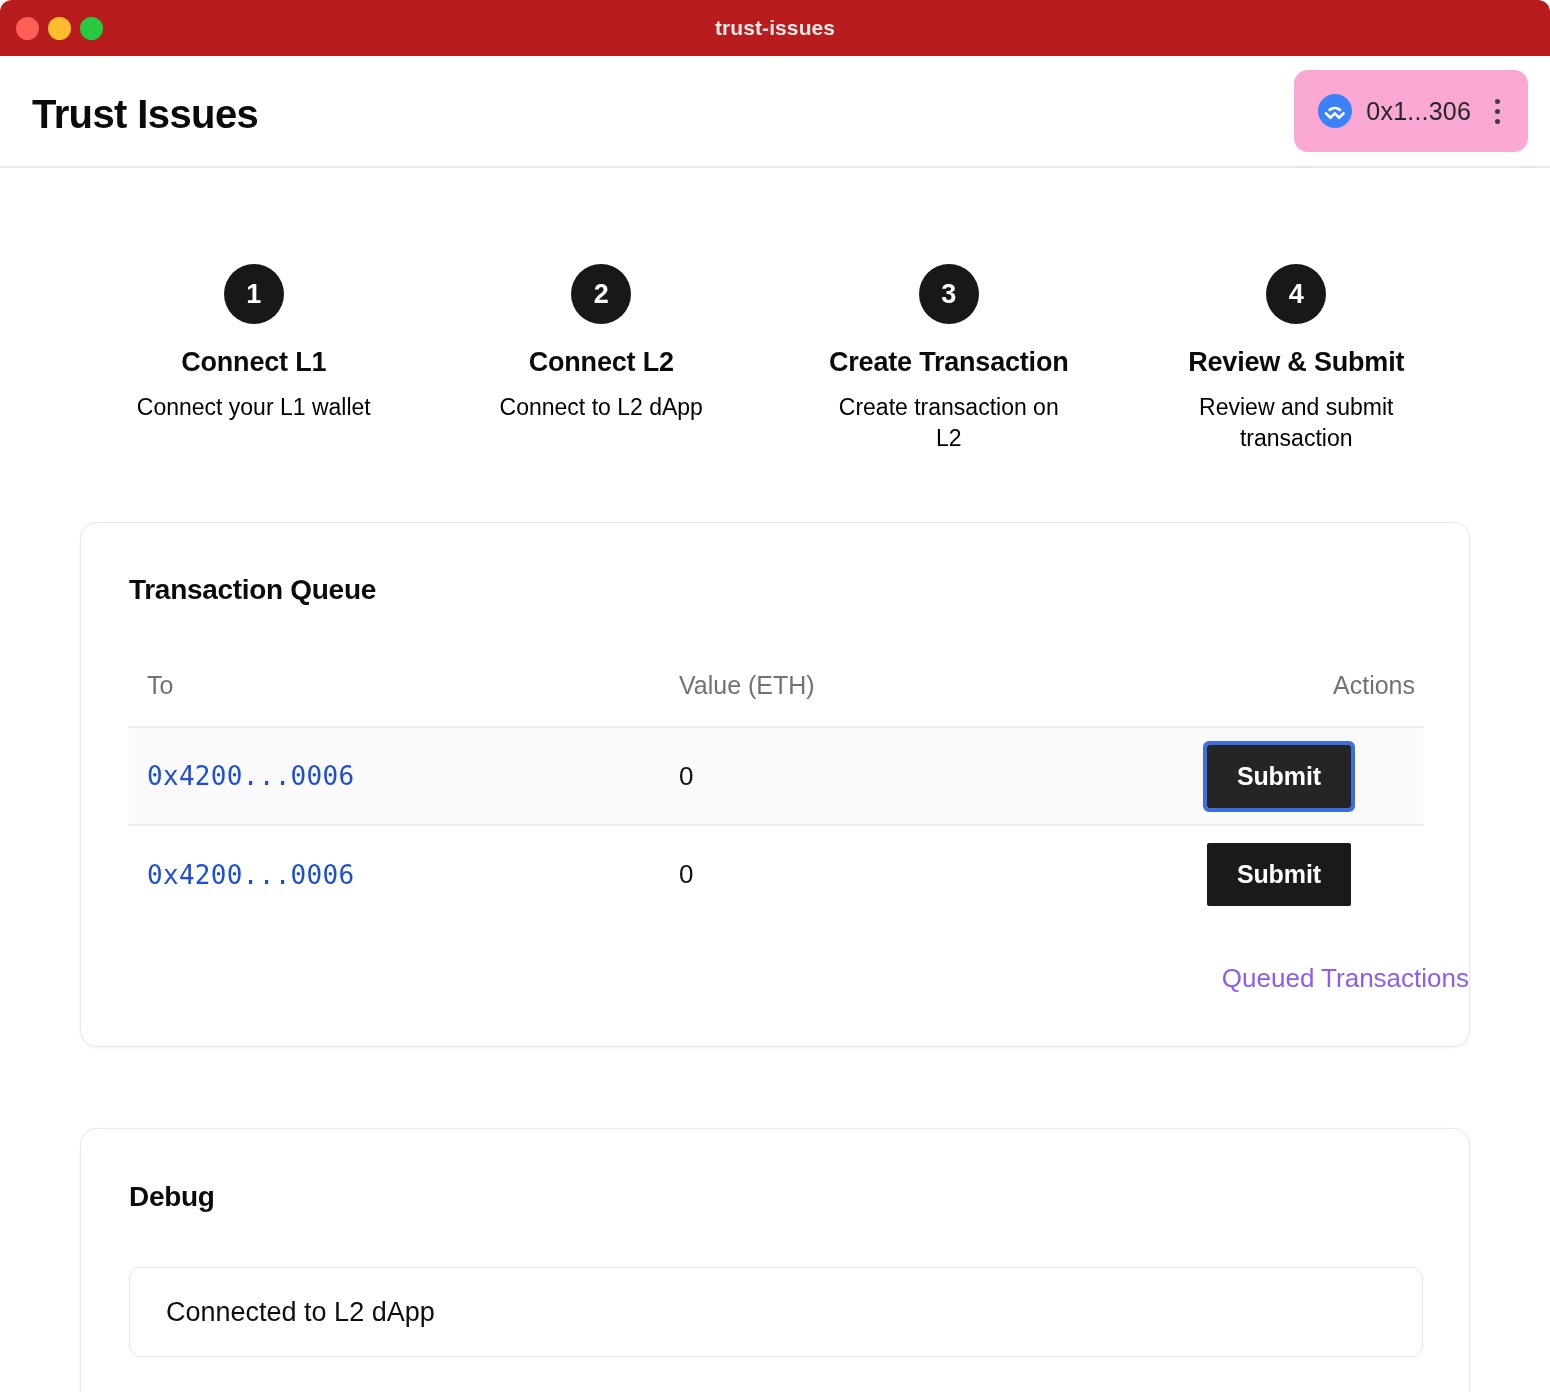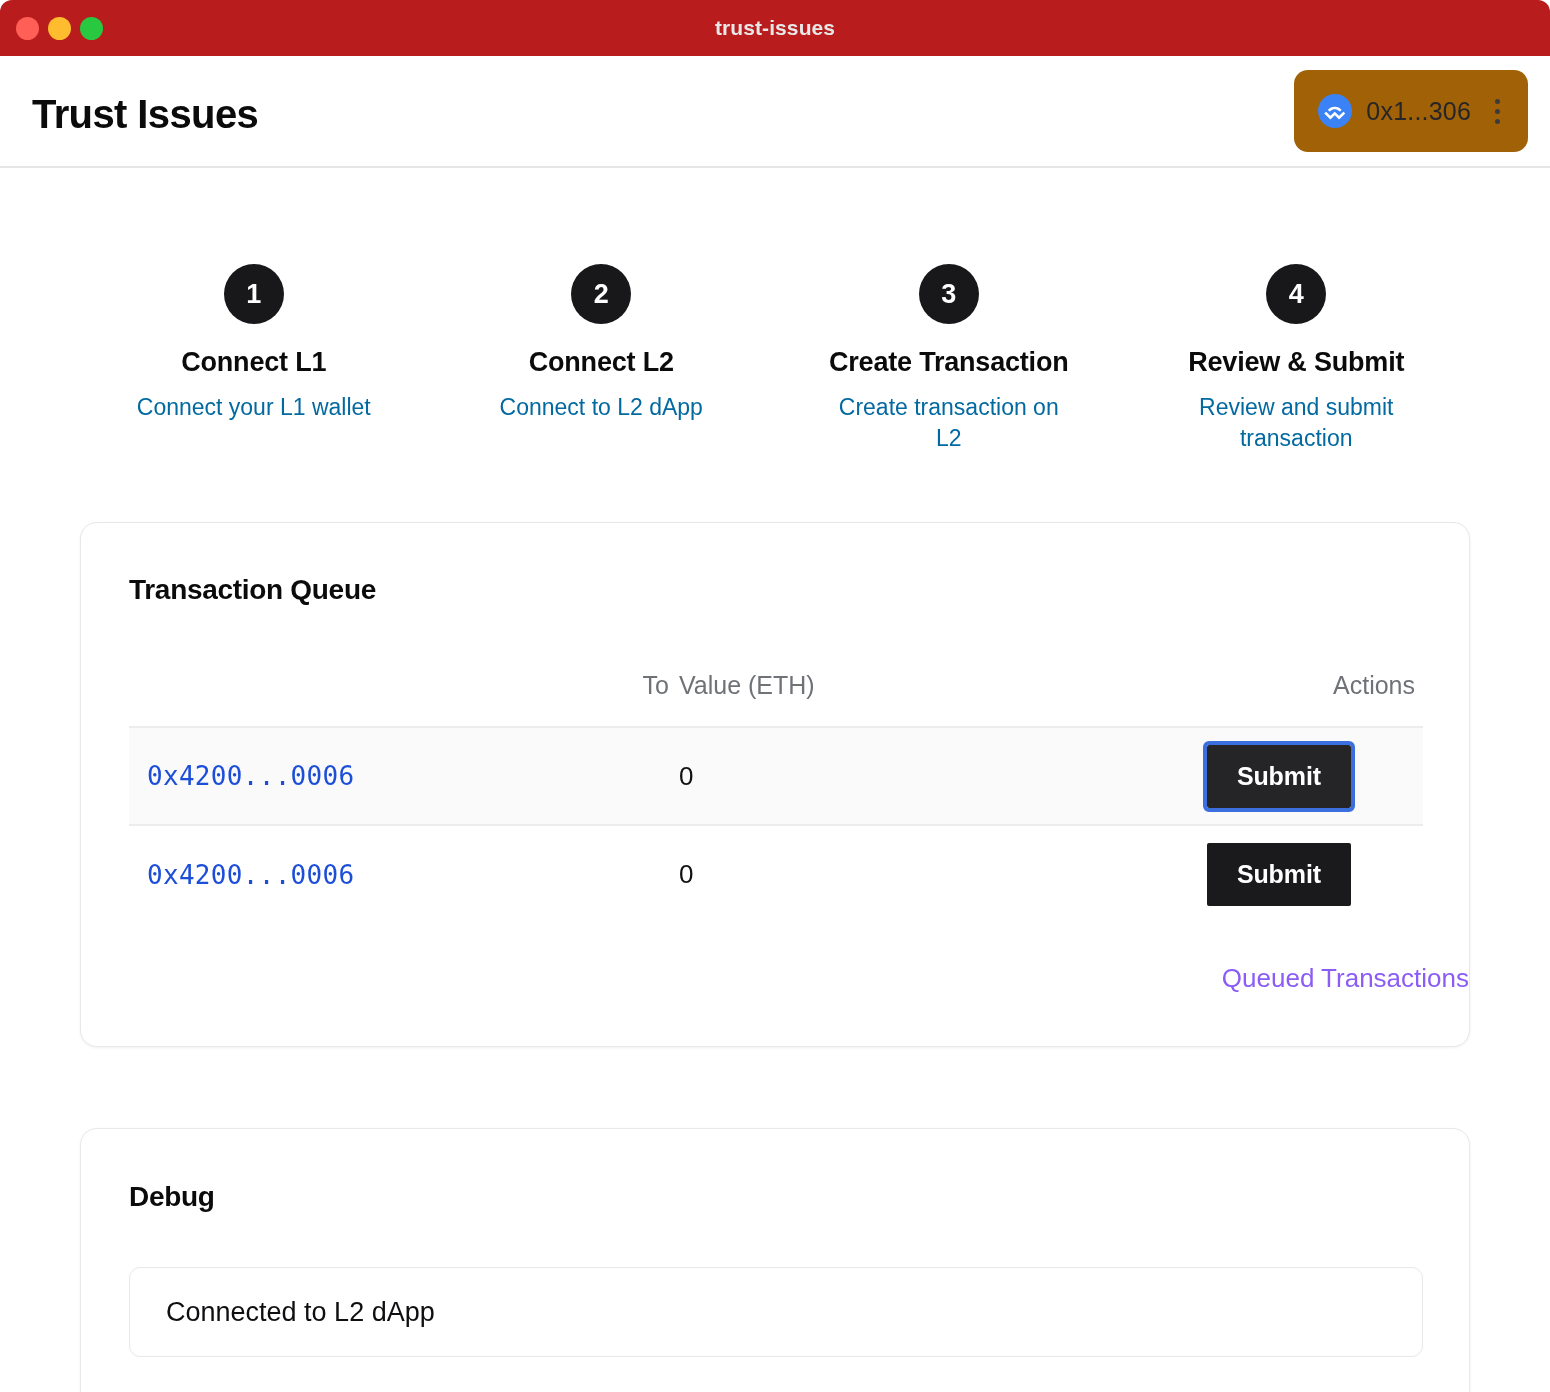--- a/index.html
+++ b/index.html
@@ -60,21 +60,21 @@
     font-weight: bold;
     color: #0b0b0c;
     letter-spacing: -0.6px;
   }
   .wallet-badge {
     position: absolute;
     right: 22px;
     top: 14px;
     height: 82px;
     min-width: 220px;
-    background: #a16207;
+    background: #f9a8d4;
     border-radius: 14px;
     display: flex;
     align-items: center;
     gap: 14px;
     padding: 0 22px 0 24px;
   }
   .wallet-icon {
     width: 34px; height: 34px;
     border-radius: 50%;
     background: #3b82f6;
@@ -134,21 +134,21 @@
     margin-top: 23px;
     font-size: 27px;
     font-weight: bold;
     color: #0b0b0c;
     letter-spacing: -0.2px;
     text-align: center;
   }
   .step-desc {
     margin-top: 14px;
     font-size: 23px;
-    color: #0369a1;
+    color: #000000;
     text-align: center;
     line-height: 1.35;
     max-width: 250px;
   }
 
   
   .card {
     position: absolute;
     left: 80px;
     width: 1390px;
@@ -176,21 +176,21 @@
     border-collapse: collapse;
     table-layout: fixed;
   }
   .tx-table th {
     font-size: 25px;
     font-weight: normal;
     color: #6f7277;
     padding: 0 0 26px 0;
     border-bottom: 2px solid #ececed;
   }
-  .th-to      { text-align: right;  width: 540px; padding-left: 18px !important; }
+  .th-to      { text-align: left;  width: 540px; padding-left: 18px !important; }
   .th-value   { text-align: left;  width: 430px; padding-left: 10px !important; margin-top: 18px; }
   .th-actions { text-align: right; padding-right: 8px !important; }
 
   .tx-table td {
     height: 98px;
     vertical-align: middle;
   }
   .tx-row.active td { background: #fafafa; }
   .tx-row.active td:first-child { border-bottom: 2px solid #ececed; }
   .tx-row.active td:nth-child(2) { border-bottom: 2px solid #ececed; }

